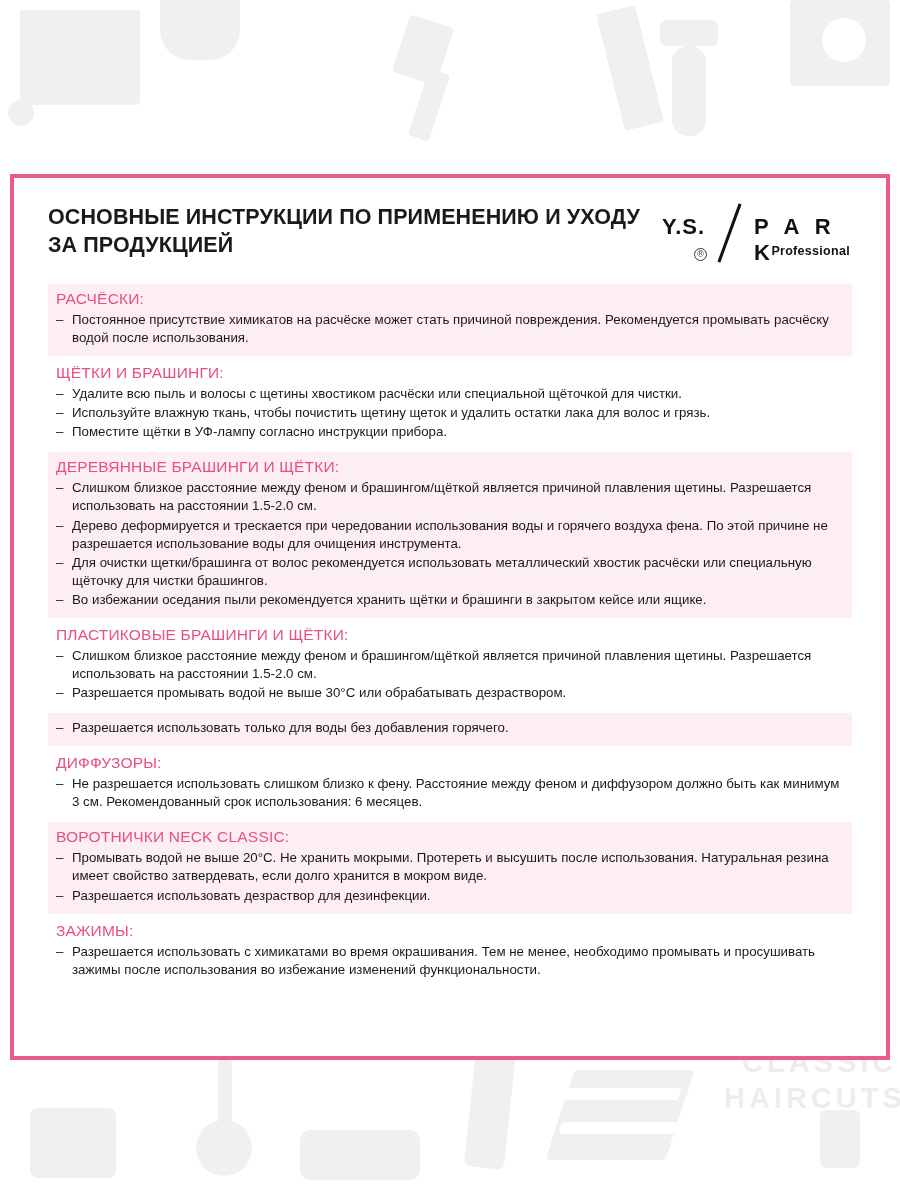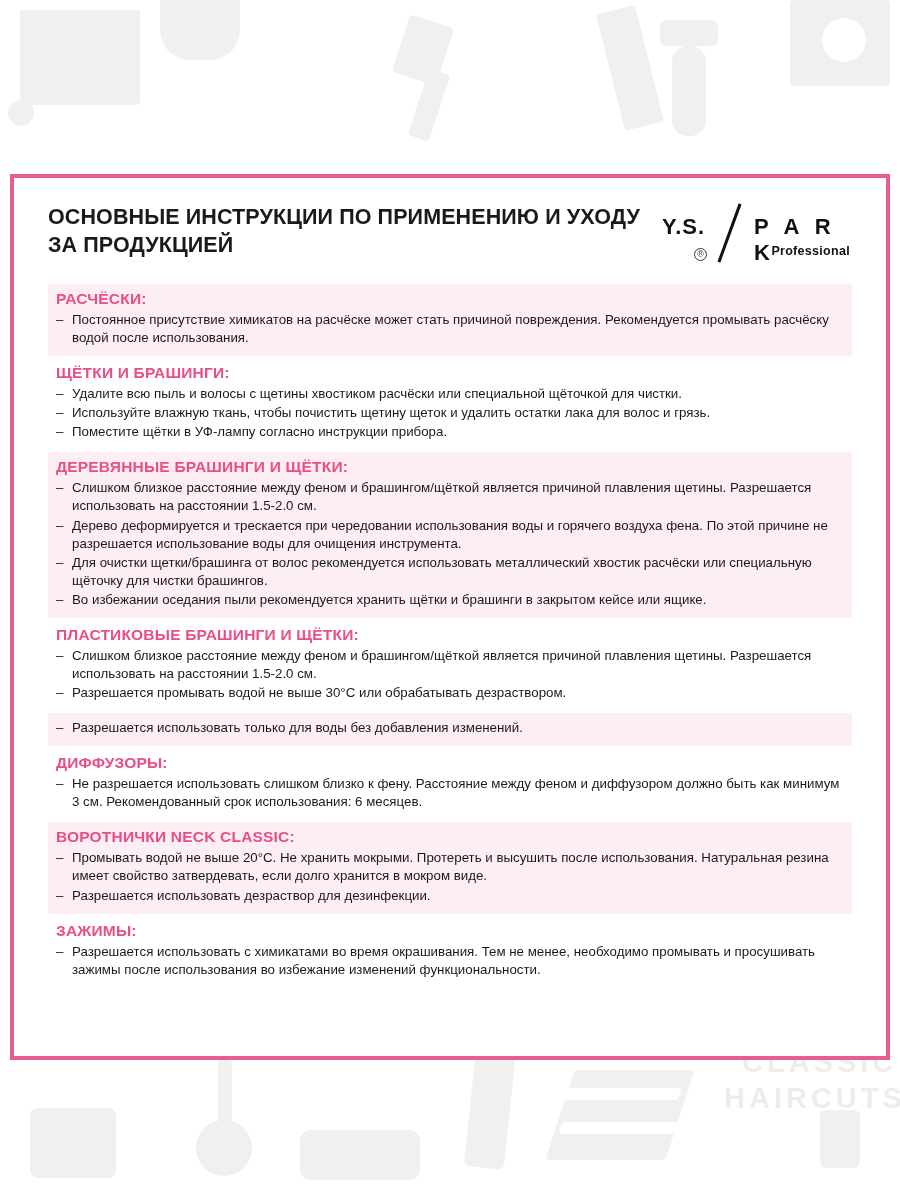--- a/index.html
+++ b/index.html
@@ -124,21 +124,21 @@
   
   .section {
     padding: 6px 8px 8px 8px;
     margin-bottom: 2px;
   }
   .section.tinted { background: #fdeef3; }
   .section.plain { background: #ffffff; }
 
   .section-title {
     color: #e84e8a;
-    font-weight: bold;
+    font-weight: normal;
     font-size: 15.5px;
     margin: 0 0 3px 0;
     letter-spacing: 0.2px;
   }
   .bullet-row {
     display: flex;
     align-items: flex-start;
     margin-bottom: 1px;
   }
   .bullet-dash {
@@ -247,21 +247,21 @@
           <span class="bullet-text">Слишком близкое расстояние между феном и брашингом/щёткой является причиной плавления щетины. Разрешается использовать на расстоянии 1.5-2.0 см.</span>
         </div>
         <div class="bullet-row">
           <span class="bullet-dash">–</span>
           <span class="bullet-text">Разрешается промывать водой не выше 30°C или обрабатывать дезраствором.</span>
         </div>
       </div>
       <div class="section tinted">
         <div class="bullet-row">
           <span class="bullet-dash">–</span>
-          <span class="bullet-text">Разрешается использовать только для воды без добавления изменений.</span>
+          <span class="bullet-text">Разрешается использовать только для воды без добавления горячего.</span>
         </div>
       </div>
       <div class="section plain">
         <div class="section-title">ДИФФУЗОРЫ:</div>
         <div class="bullet-row">
           <span class="bullet-dash">–</span>
           <span class="bullet-text">Не разрешается использовать слишком близко к фену. Расстояние между феном и диффузором должно быть как минимум 3 см. Рекомендованный срок использования: 6 месяцев.</span>
         </div>
       </div>
       <div class="section tinted">

